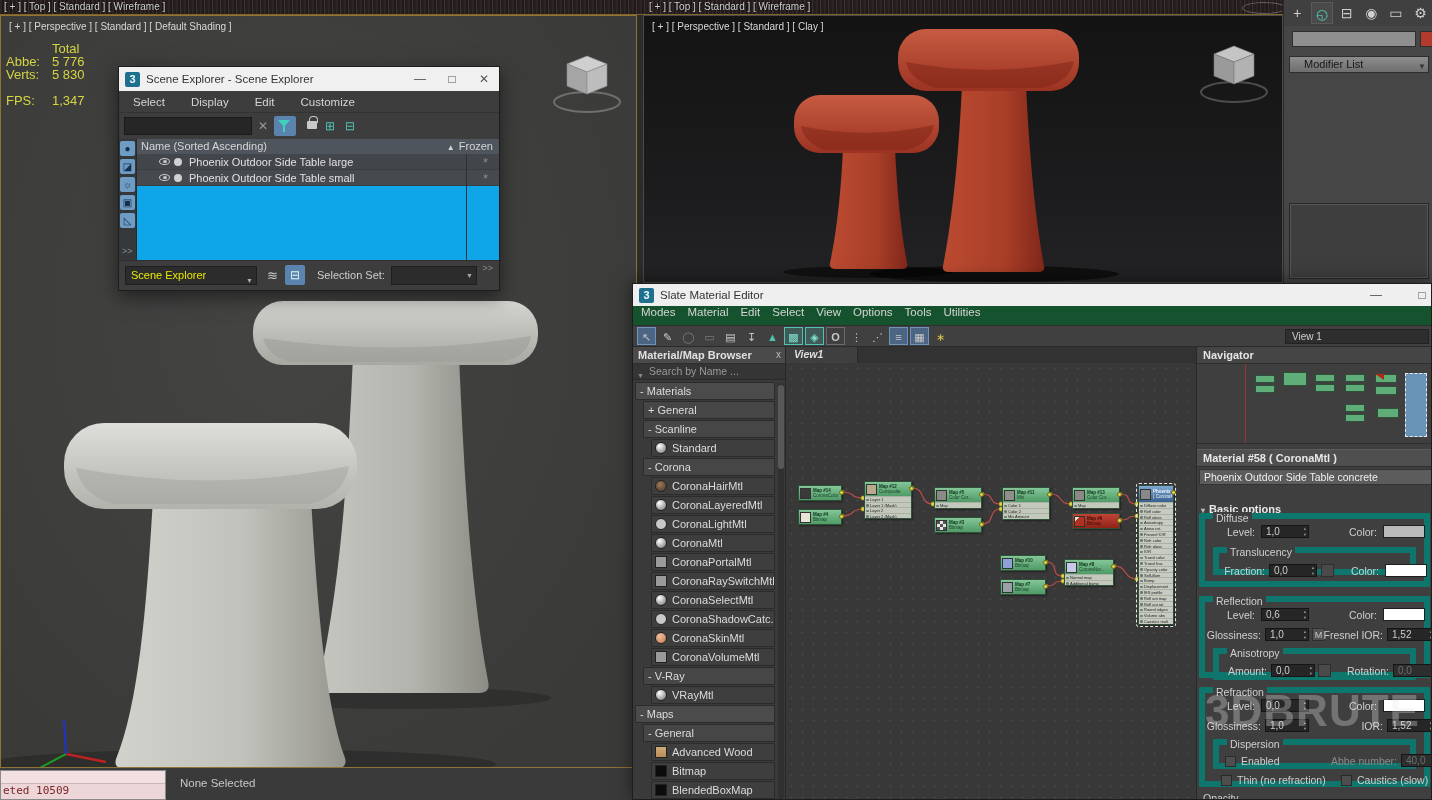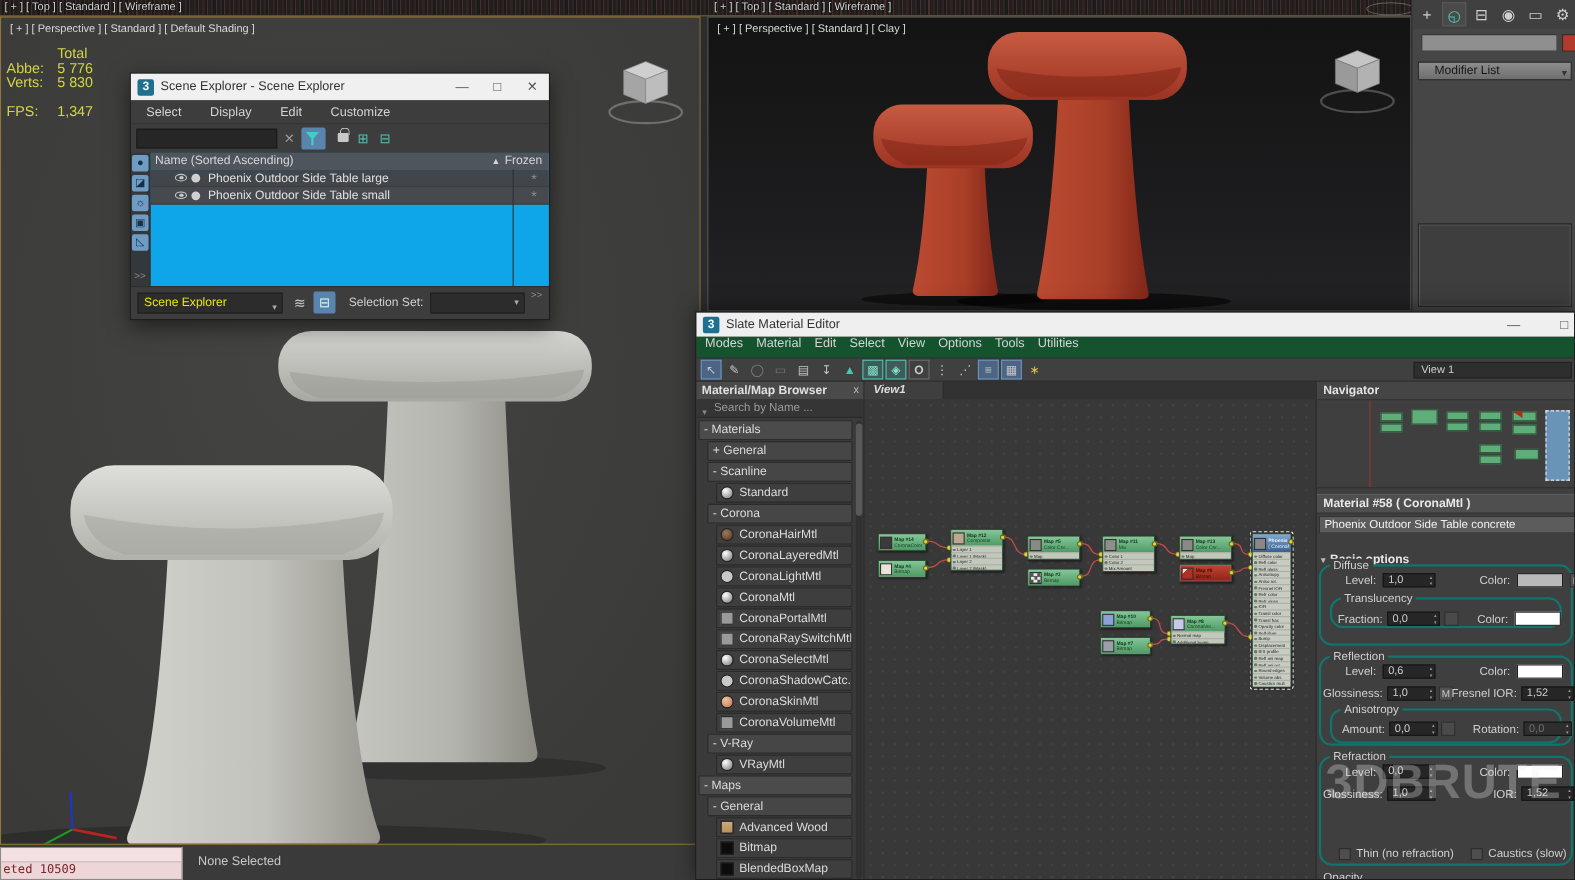--- a/index.html
+++ b/index.html
@@ -159,21 +159,21 @@
 #nav-header{height:17px;background:#454545;border-bottom:1px solid #2e2e2e;font-size:11px;font-weight:bold;color:#e4e4e4;line-height:16px;padding-left:6px}
 #nav-canvas{position:absolute;left:0;top:17px;width:237px;height:80px;background:#3f3f3f;border-bottom:1px solid #2e2e2e;overflow:hidden}
 .nv{position:absolute;background:#5fae79;border:1px solid #2f4f38}
 .nvline{position:absolute;left:48px;top:0;bottom:0;width:1px;background:#a03030}
 .nvblue{position:absolute;background:#6a93b8;border:1px dashed #e8e8e8}
 .nvred{position:absolute;width:0;height:0;border-left:9px solid transparent;border-bottom:6px solid transparent;border-top:6px solid #b02818}
 #params-header{position:absolute;left:0;top:102px;width:237px;height:18px;background:#4f4f4f;border-top:1px solid #5c5c5c;border-bottom:1px solid #2e2e2e;font-size:11px;font-weight:bold;color:#e8e8e8;line-height:17px;padding-left:6px;white-space:nowrap}
 #mat-name{position:absolute;left:2px;top:122px;width:233px;height:16px;background:#5c5c5c;border:1px solid #333;color:#f0f0f0;font-size:10.5px;line-height:14px;padding-left:4px;white-space:nowrap}
 #rollout{position:absolute;left:4px;top:156px;font-size:11px;font-weight:bold;color:#e8e8e8}
 #rollout .tri{font-size:8px;color:#bbb;margin-right:4px}
-.pgroup{position:absolute;left:2px;right:3px;border:2px solid #0f766e;border-radius:12px}
+.pgroup{position:absolute;left:2px;right:3px;border:6px solid #0f766e;border-radius:1px}
 .pgroup.sub{left:8px;right:8px}
 .glabel{position:absolute;top:-7px;left:8px;background:#3f3f3f;padding:0 3px;font-size:10.5px;color:#cfcfcf;line-height:12px}
 .prow{position:absolute;left:0;right:0;height:16px;font-size:10.5px;color:#cfcfcf}
 .pl{position:absolute;text-align:right;line-height:14px;white-space:nowrap}
 .ps{position:absolute;width:48px;height:13px;background:#262626;border:1px solid #151515;color:#ccc;font-size:10px;line-height:12px;padding:0 12px 0 4px;top:0}
 .ps::after{content:"▴\A▾";white-space:pre;position:absolute;right:2px;top:0;font-size:4.5px;line-height:6px;color:#999}
 .ps.dis{color:#6f6f6f;background:#2e2e2e}
 .swatch{position:absolute;width:42px;height:13px;border:1px solid #1e1e1e;top:0}
 .mbtn{position:absolute;width:13px;height:13px;background:#525252;border:1px solid #2e2e2e;color:#ccc;font-size:9px;text-align:center;line-height:12px;top:0}
 .mapbtn{position:absolute;width:13px;height:13px;background:#4a4a4a;border:1px solid #2e2e2e;top:0}
@@ -794,20 +794,29 @@
             <span class="ps" style="left:56px">0,0</span>
             <span class="pl" style="left:130px;width:42px">Color:</span>
             <span class="swatch" style="left: 178px; background: rgb(255, 255, 255);"></span>
           </div>
           <div class="prow" style="top:26px">
             <span class="pl" style="left:0;width:56px">Glossiness:</span>
             <span class="ps" style="left:60px;width:44px">1,0</span>
             <span class="pl" style="left:118px;width:60px">IOR:</span>
             <span class="ps" style="left:182px;width:48px">1,52</span>
           </div>
+          <div class="pgroup sub" style="top:46px;height:30px">
+            <span class="glabel">Dispersion</span>
+            <div class="prow" style="top:9px">
+              <span class="cb" style="left:6px"></span>
+              <span class="cblab" style="left:22px">Enabled</span>
+              <span class="pl" style="left:104px;width:74px;color:#8a8a8a">Abbe number:</span>
+              <span class="ps dis" style="left:182px;width:44px">40,0</span>
+            </div>
+          </div>
           <div class="prow" style="top:80px">
             <span class="cb" style="left:16px"></span>
             <span class="cblab" style="left:32px">Thin (no refraction)</span>
             <span class="cb" style="left:136px"></span>
             <span class="cblab" style="left:152px">Caustics (slow)</span>
           </div>
         </div>
         <span id="opacity-label">Opacity</span>
       </div>
     </div>

